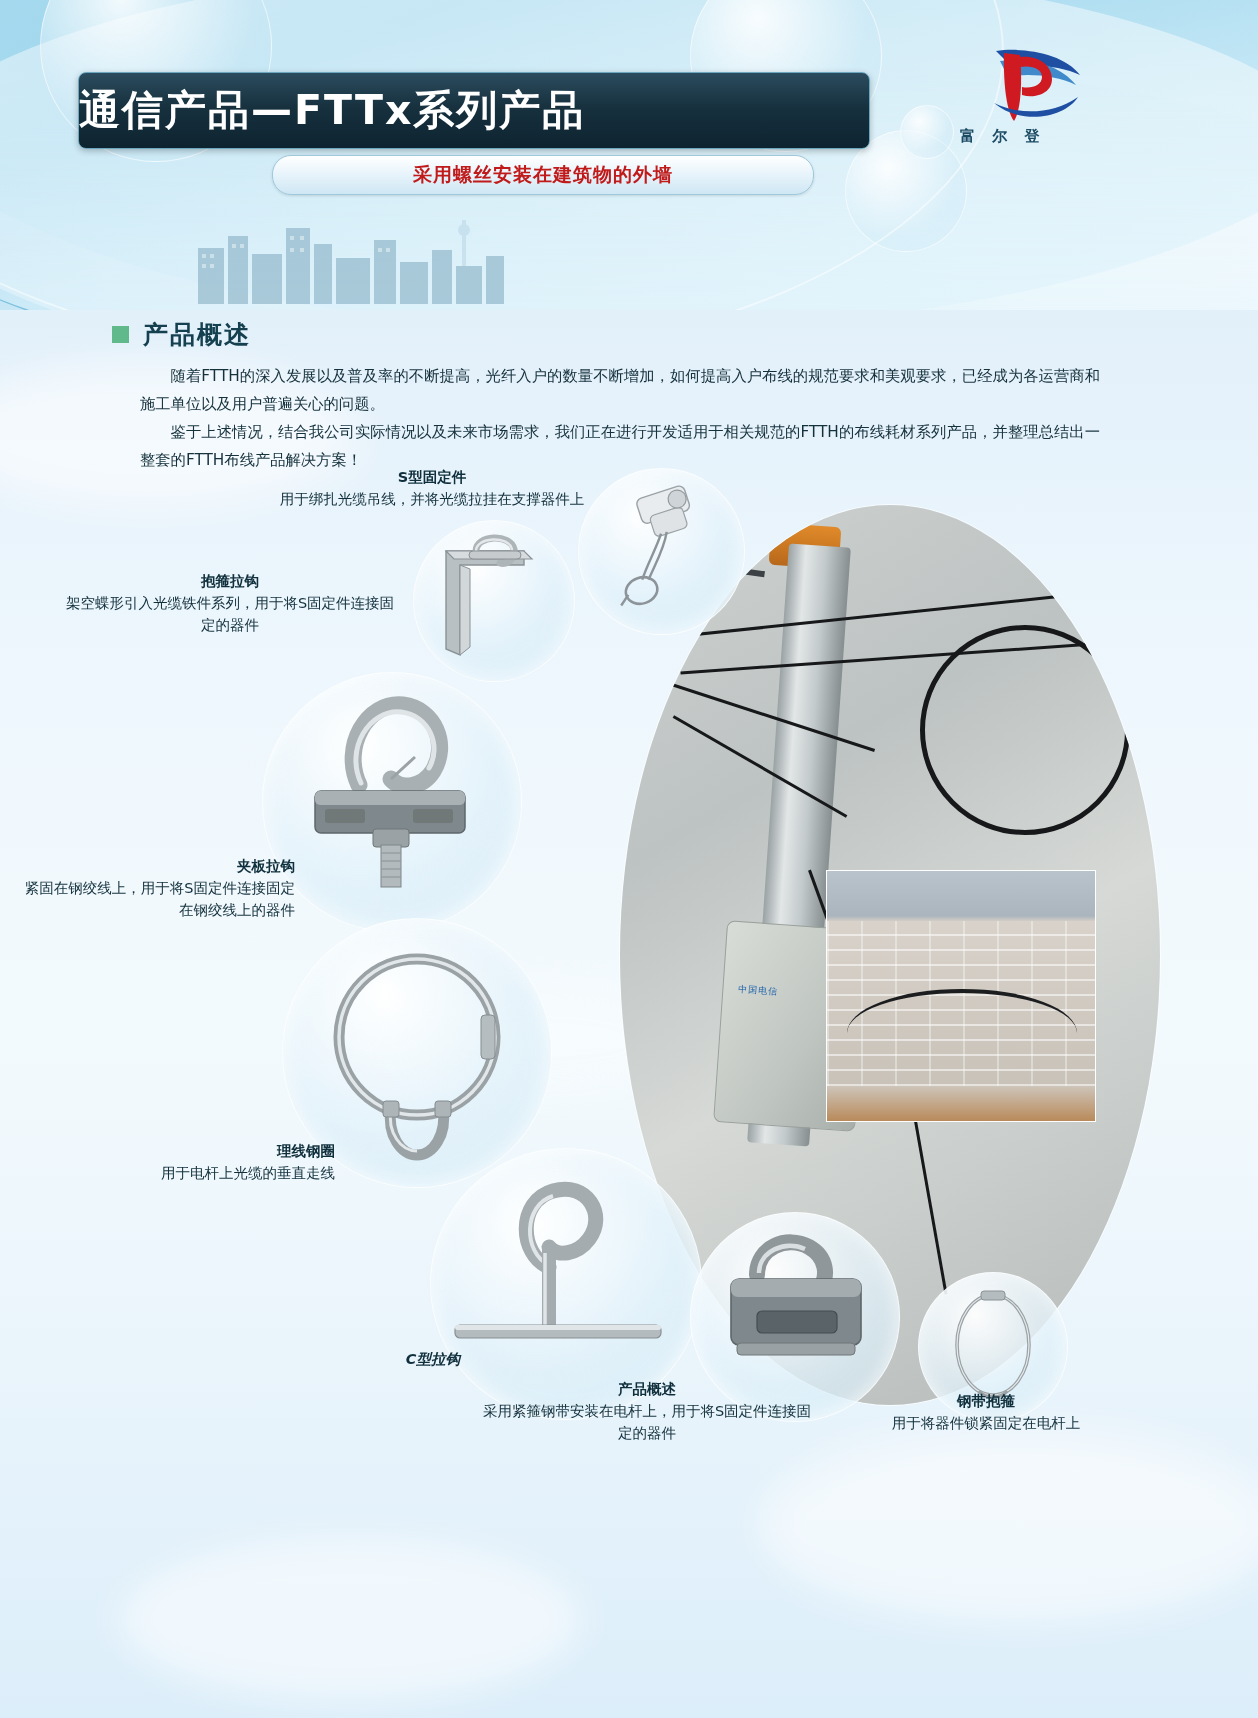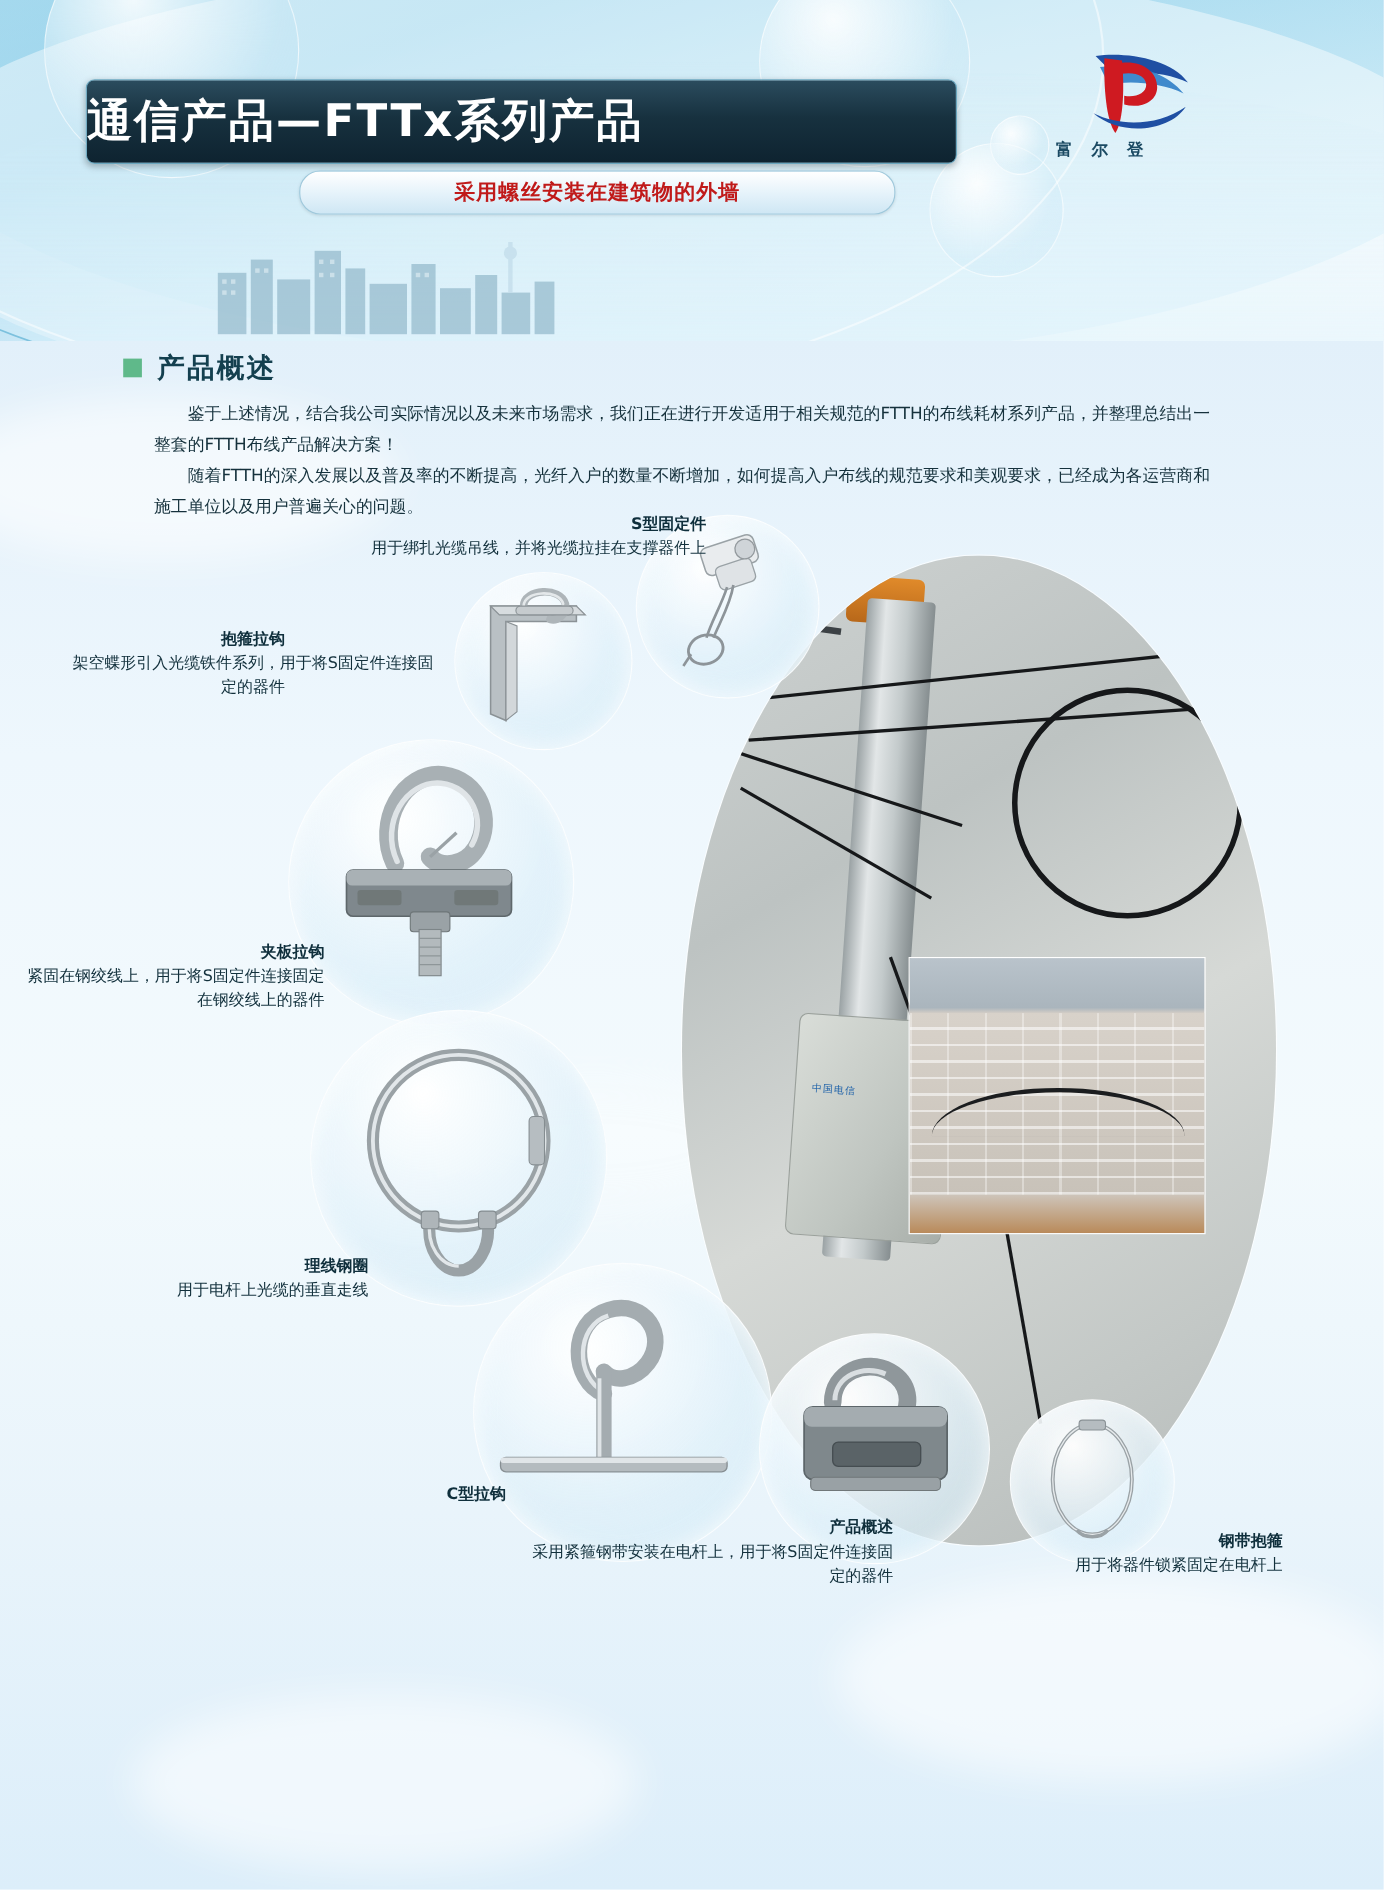--- a/index.html
+++ b/index.html
@@ -279,21 +279,21 @@
     position: absolute;
     font-size: 14.5px;
     line-height: 22px;
     color: #12303c;
   }
   .cap-title {
     font-weight: bold;
     color: #0f2f3c;
   }
   .cap-r { text-align: right; }
-  .cap-c { text-align: right; }
+  .cap-c { text-align: center; }
 
   svg { display: block; }
 </style>
 </head>
 <body>
 
 <div class="page">
 
   <div class="cloud" style="left:-60px; top:360px; width:420px; height:150px;"></div>
   <div class="cloud" style="left:760px; top:1430px; width:520px; height:190px;"></div>
@@ -365,22 +365,22 @@
       <div class="logo-name">富 尔 登</div>
     </div>
   </div>
 
   <div class="sec-heading">
     <span class="sec-square"></span>
     <span class="sec-title">产品概述</span>
   </div>
 
   <div class="body-text">
+    <p>随着FTTH的深入发展以及普及率的不断提高，光纤入户的数量不断增加，如何提高入户布线的规范要求和美观要求，已经成为各运营商和施工单位以及用户普遍关心的问题。</p>
     <p>鉴于上述情况，结合我公司实际情况以及未来市场需求，我们正在进行开发适用于相关规范的FTTH的布线耗材系列产品，并整理总结出一整套的FTTH布线产品解决方案！</p>
-    <p>随着FTTH的深入发展以及普及率的不断提高，光纤入户的数量不断增加，如何提高入户布线的规范要求和美观要求，已经成为各运营商和施工单位以及用户普遍关心的问题。</p>
   </div>
 
   <div class="photo-big">
     <div class="photo-big-inner">
       <div class="pole-cap"></div>
       <div class="pole"></div>
       <div class="box-grey"></div>
       <div class="box-label">中国电信</div>
       <div class="cable-loop"></div>
       <div class="cable-line" style="left:60px; top:105px; width:470px; transform:rotate(-6deg);"></div>
@@ -482,21 +482,21 @@
       <g>
         <path d="M118 118 C88 106, 86 52, 122 42 C156 32, 176 66, 158 90 C146 106, 126 108, 118 98" fill="none" stroke="#a4acb0" stroke-width="15" stroke-linecap="round"></path>
         <path d="M118 116 C92 104, 92 56, 122 47" fill="none" stroke="#e0e5e8" stroke-width="4"></path>
         <path d="M118 100 L118 178" stroke="#a4acb0" stroke-width="14" stroke-linecap="round"></path>
         <path d="M114 104 L114 176" stroke="#e0e5e8" stroke-width="3.5"></path>
         <rect x="24" y="176" width="206" height="13" rx="5" fill="#b4bbbf" stroke="#878f93" stroke-width="1.2"></rect>
         <rect x="24" y="176" width="206" height="5" rx="2.5" fill="#e0e5e8"></rect>
       </g>
     </svg>
   </div>
-  <div class="cap-block cap-r" style="left:150px; top:1348px; width:310px;">
+  <div class="cap-block cap-r" style="left:150px; top:1348px; width:310px;font-style:italic;">
     <div class="cap-title">C型拉钩</div>
   </div>
 
   <div class="prod-circle" style="left:690px; top:1212px; width:208px; height:208px;">
     <svg width="208" height="208" viewBox="0 0 208 208">
       <g>
         <path d="M66 62 C66 34, 96 22, 118 34 C136 44, 138 64, 128 76" fill="none" stroke="#8f979b" stroke-width="16" stroke-linecap="round"></path>
         <path d="M68 60 C68 38, 94 27, 114 36" fill="none" stroke="#d9dee1" stroke-width="4.5"></path>
         <rect x="40" y="66" width="130" height="66" rx="8" fill="#7f888c" stroke="#5d666a" stroke-width="1.6"></rect>
         <rect x="40" y="66" width="130" height="18" rx="7" fill="#a4acb0"></rect>

